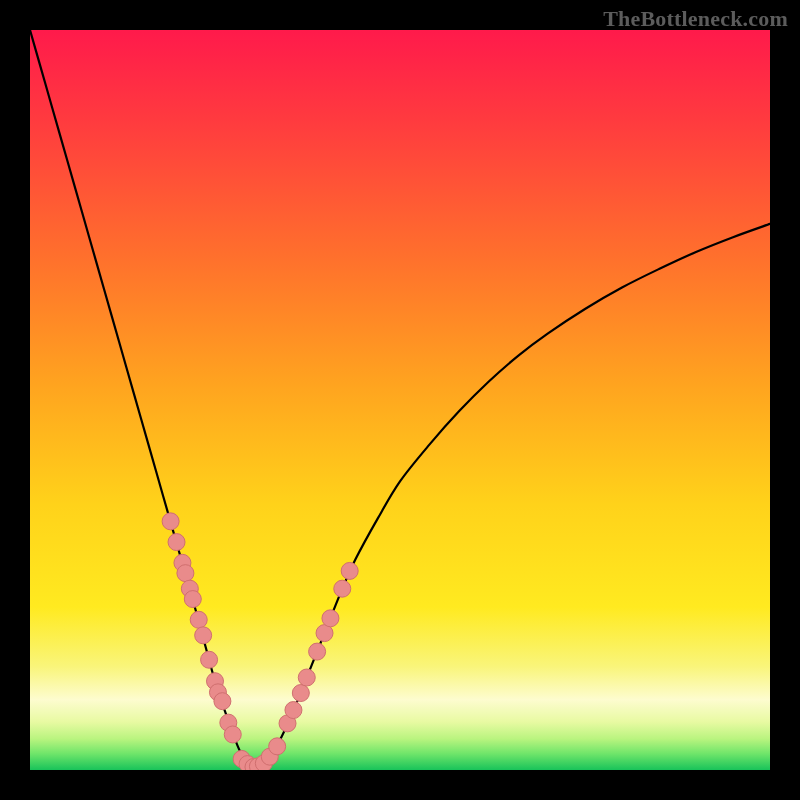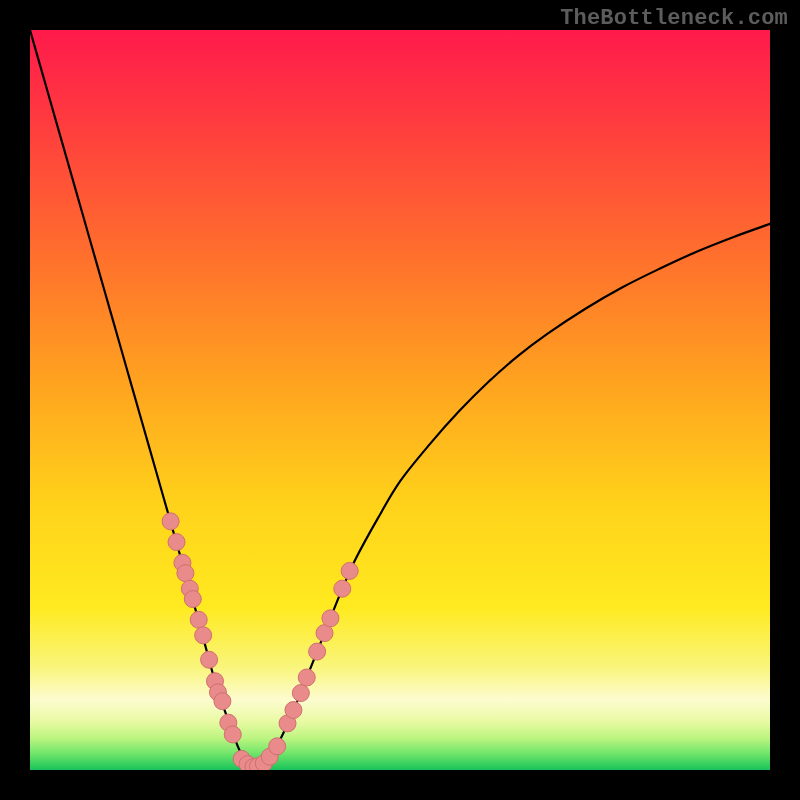--- a/index.html
+++ b/index.html
@@ -19,21 +19,21 @@
     overflow: hidden;
   }
   .gradient {
     position: absolute;
     inset: 0;
   }
   .watermark {
     position: absolute;
     top: 6px;
     right: 12px;
-    font-family: Liberation Mono, monospace;
+    font-family: Liberation Serif, serif;
     font-size: 22px;
     font-weight: 600;
     color: #5c5c5c;
     letter-spacing: 0.2px;
   }
   svg.curve { position: absolute; inset: 0; }
 </style>
 </head>
 <body>
 

